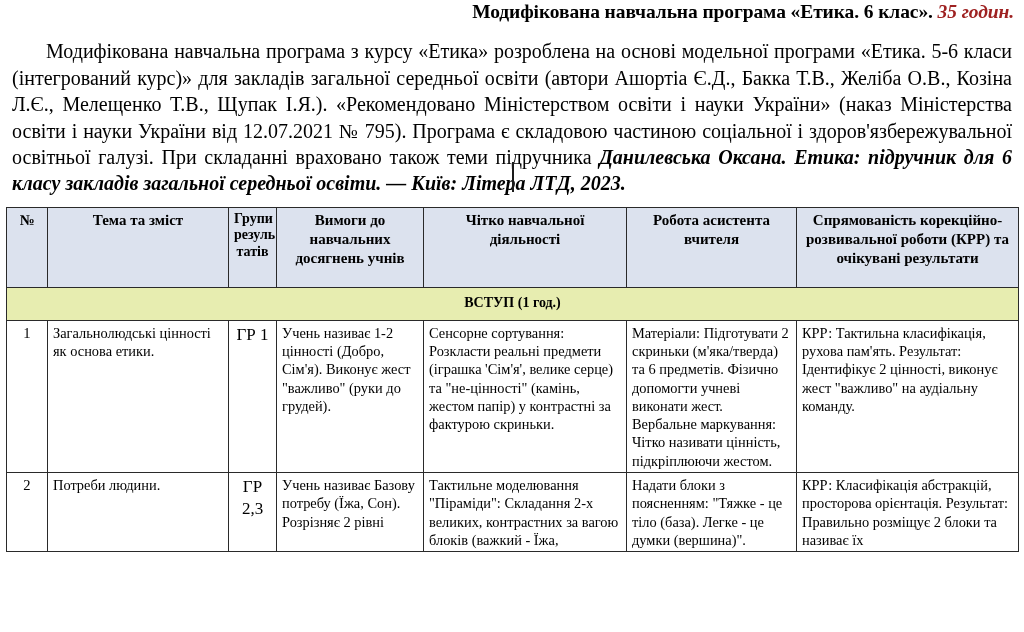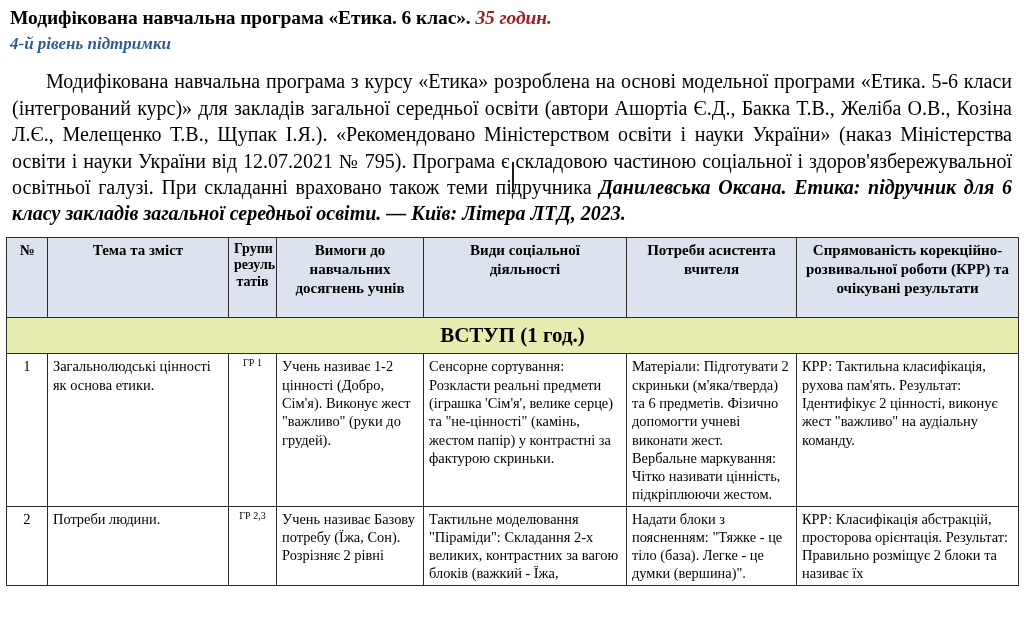--- a/index.html
+++ b/index.html
@@ -18,22 +18,22 @@
   .page {
     width: 1024px;
     height: 632px;
     position: relative;
     box-sizing: border-box;
     padding: 0;
   }
 
   
   .title-block {
-    padding: 6px 10px 0 10px;
-    text-align: left;
+    padding: 0 10px 0 10px;
+    text-align: right;
   }
   .doc-title {
     font-size: 19.5px;
     font-weight: bold;
     line-height: 1.25;
     letter-spacing: -0.1px;
   }
   .doc-title .hours {
     color: #9e2121;
     font-style: italic;
@@ -93,38 +93,38 @@
     height: 74px;
   }
   thead th.small {
     font-size: 14px;
     line-height: 1.18;
   }
   tr.section td {
     background: #e7edb0;
     text-align: center;
     font-weight: bold;
-    font-size: 21px;
+    font-size: 14px;
     vertical-align: middle;
     padding: 4px 4px 5px 4px;
     height: 23px;
   }
   td.num {
     text-align: center;
     font-size: 14.6px;
     padding-top: 5px;
   }
   td.theme {
     font-weight: normal;
     padding-top: 5px;
   }
   td.groups {
     text-align: center;
     padding-top: 5px;
-    font-size: 10px;
+    font-size: 17px;
   }
   td.body-cell {
     padding-top: 4px;
     margin-left: 23px;
   }
   col.c-num    { width: 41px; }
   col.c-theme  { width: 181px; }
   col.c-groups { width: 48px; }
   col.c-req    { width: 147px; }
   col.c-act    { width: 203px; }
@@ -134,21 +134,20 @@
 </head>
 <body>
 
 <div class="page">
 
   <div class="title-block">
     <div class="doc-title">
       <span>Модифікована навчальна програма «Етика. 6 клас».</span>
       <span class="hours">35 годин.</span>
     </div>
-    <div class="doc-subtitle">4-й рівень підтримки</div>
   </div>
 
   <div class="intro">
     <span>Модифікована навчальна програма з курсу «Етика» розроблена на основі модельної програми «Етика. 5-6 класи (інтегрований курс)» для закладів загальної середньої освіти (автори Ашортіа Є.Д., Бакка Т.В., Желіба О.В., Козіна Л.Є., Мелещенко Т.В., Щупак І.Я.). «Рекомендовано Міністерством освіти і науки України» (наказ Міністерства освіти і науки України від 12.07.2021 № 795). Програма є складовою частиною соціальної і здоров'язбережувальної освітньої галузі. При складанні враховано також теми підручника</span>
     <span class="bi">Данилевська Оксана. Етика: підручник для 6 класу закладів загальної середньої освіти. — Київ: Літера ЛТД, 2023.</span>
   </div>
 
   <div class="caret"></div>
 
   <table class="prog">
@@ -169,25 +168,25 @@
           <div>Групи</div>
           <div>резуль</div>
           <div>татів</div>
         </th>
         <th>
           <div>Вимоги до</div>
           <div>навчальних</div>
           <div>досягнень учнів</div>
         </th>
         <th>
-          <div>Види соціальної</div>
+          <div>Чітко навчальної</div>
           <div>діяльності</div>
         </th>
         <th>
-          <div>Потреби асистента</div>
+          <div>Робота асистента</div>
           <div>вчителя</div>
         </th>
         <th>
           <div>Спрямованість корекційно-</div>
           <div>розвивальної роботи (КРР) та</div>
           <div>очікувані результати</div>
         </th>
       </tr>
     </thead>
     <tbody>

